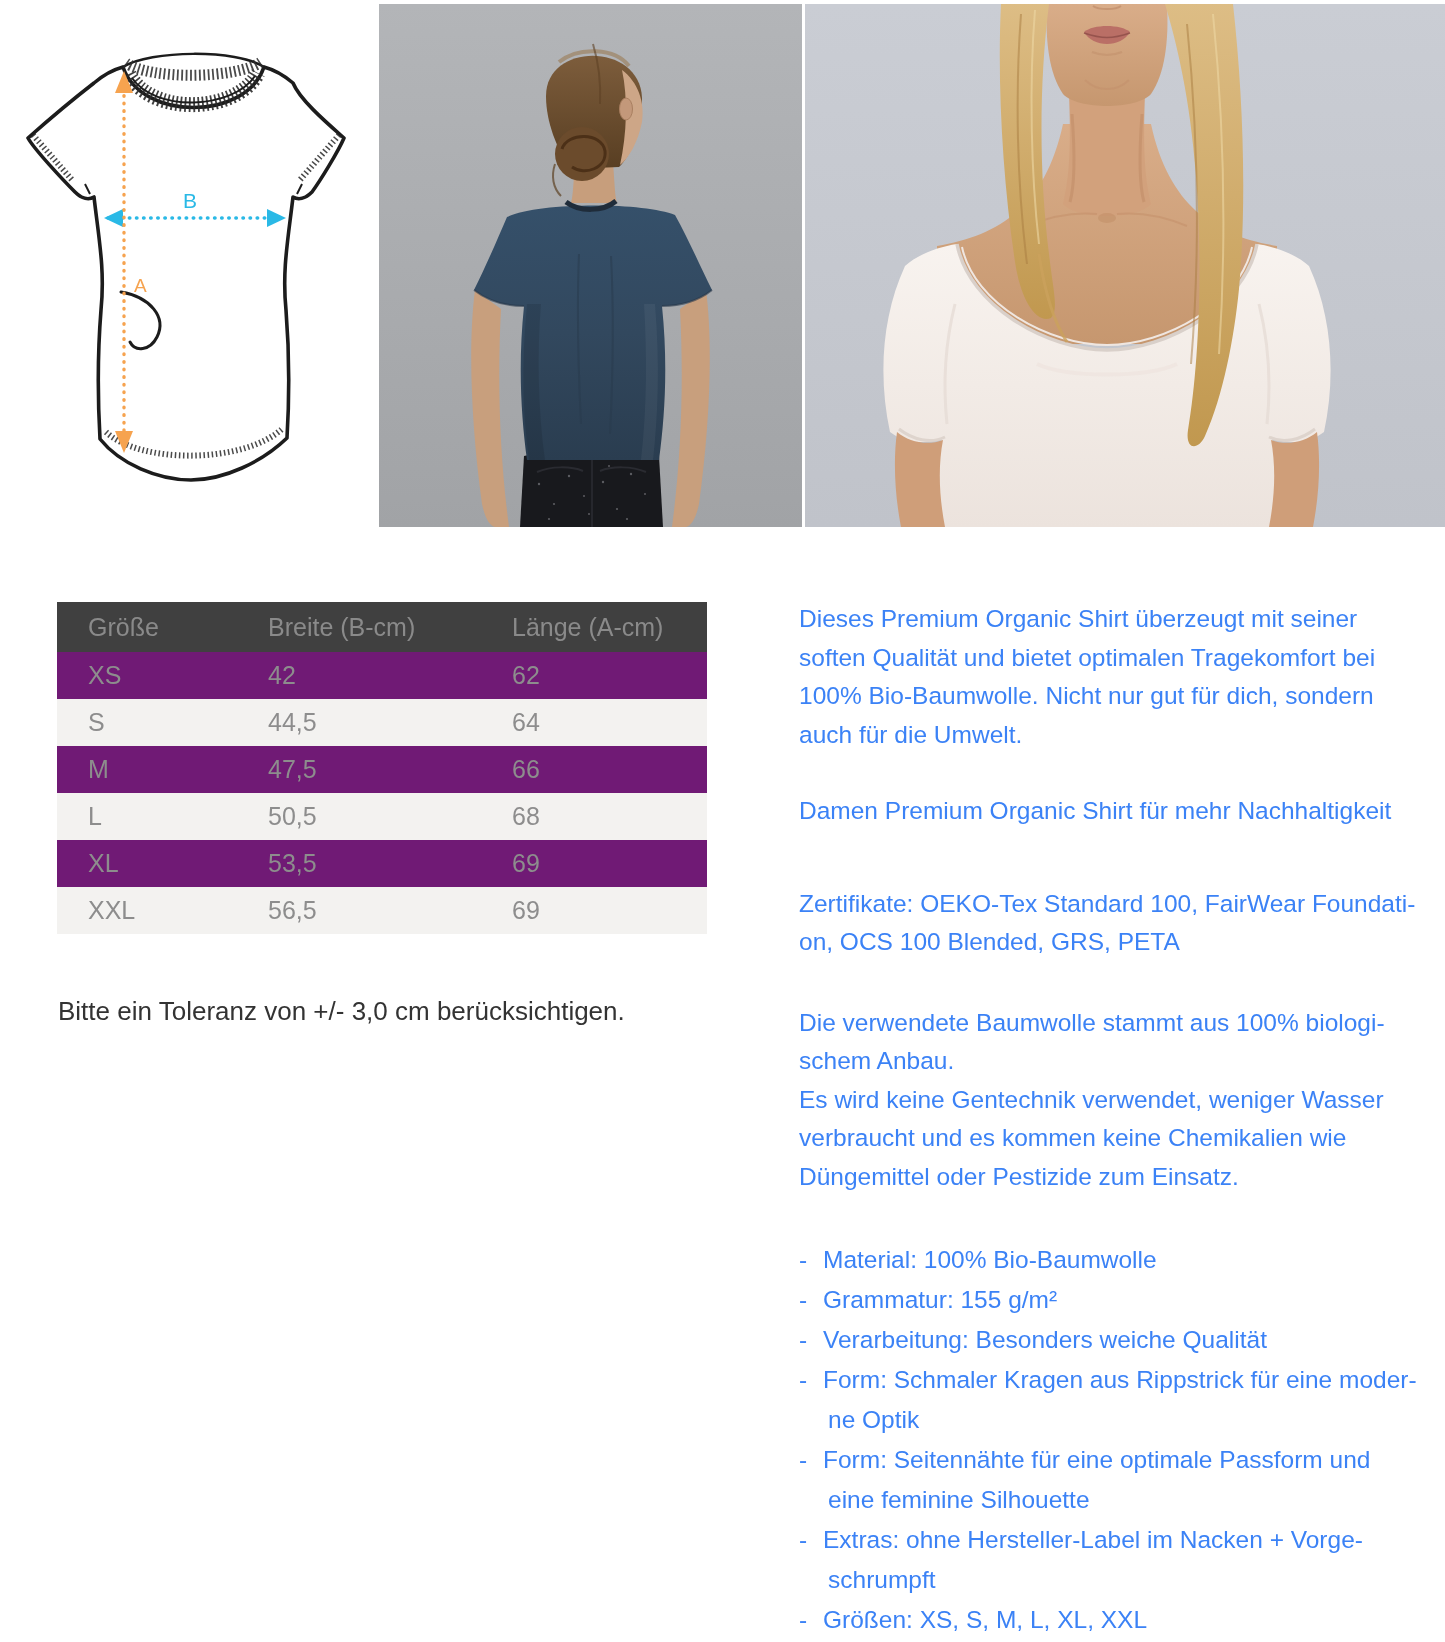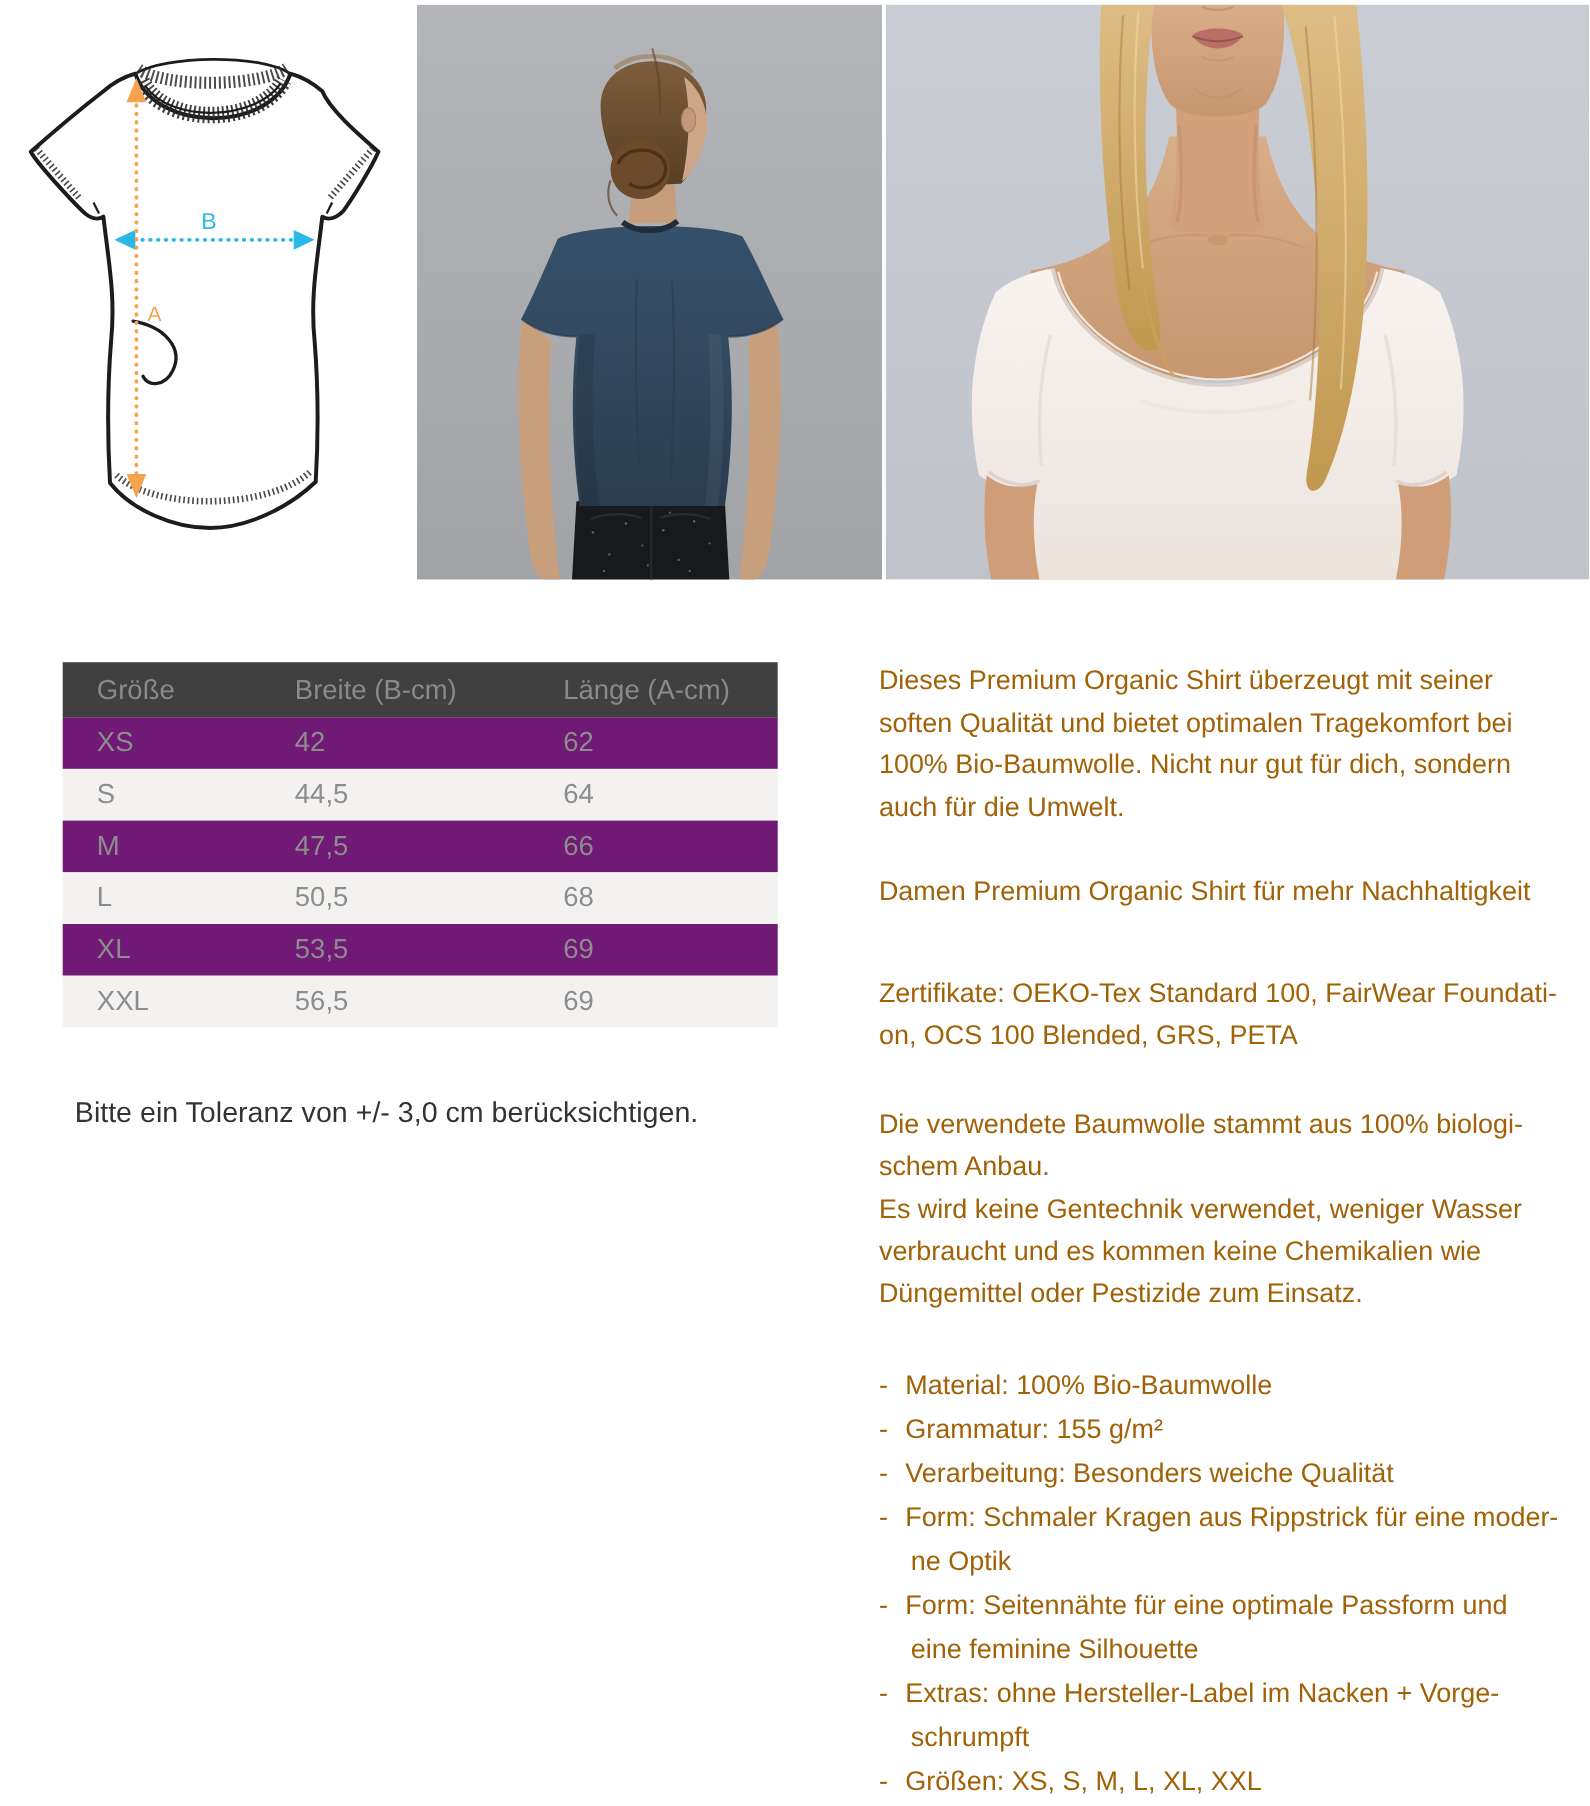--- a/index.html
+++ b/index.html
@@ -10,24 +10,24 @@
   #back-photo{left:379px;top:4px;width:423px;height:523px;}
   #front-photo{left:805px;top:4px;width:640px;height:523px;}
 
   
   .size-table{position:absolute;left:57px;top:602px;width:650px;font-size:25px;color:#8d8d8d;}
   .t-row{display:grid;grid-template-columns:180px 244px 1fr;padding-left:31px;
          align-items:center;height:47px;background:#f3f2f0;}
   .t-row.head{height:50px;background:#404040;color:#8a8a8a;}
   .t-row.alt{background:#701a75;}
 
-  .tolerance{position:absolute;left:68px;top:996px;font-size:26px;color:#333333;}
+  .tolerance{position:absolute;left:58px;top:996px;font-size:26px;color:#333333;}
 
   
-  .description{position:absolute;left:799px;top:600px;width:640px;color:#a16207;font-size:24.5px;}
+  .description{position:absolute;left:799px;top:600px;width:640px;color:#3b82f6;font-size:24.5px;}
   .description p{margin:0 0 38px 0;line-height:38.5px;}
   .description p.p-damen{margin-bottom:54px;}
   .description p.p-zert{margin-bottom:42px;}
   .description p.p-baum{margin-bottom:44px;}
   .description .line{display:block;}
   .bullet{display:grid;grid-template-columns:24px 1fr;}
   .bullet .dash{line-height:40px;}
   .bullet .line{line-height:40px;}
   .bullet .line.cont{padding-left:5px;}
 </style>

